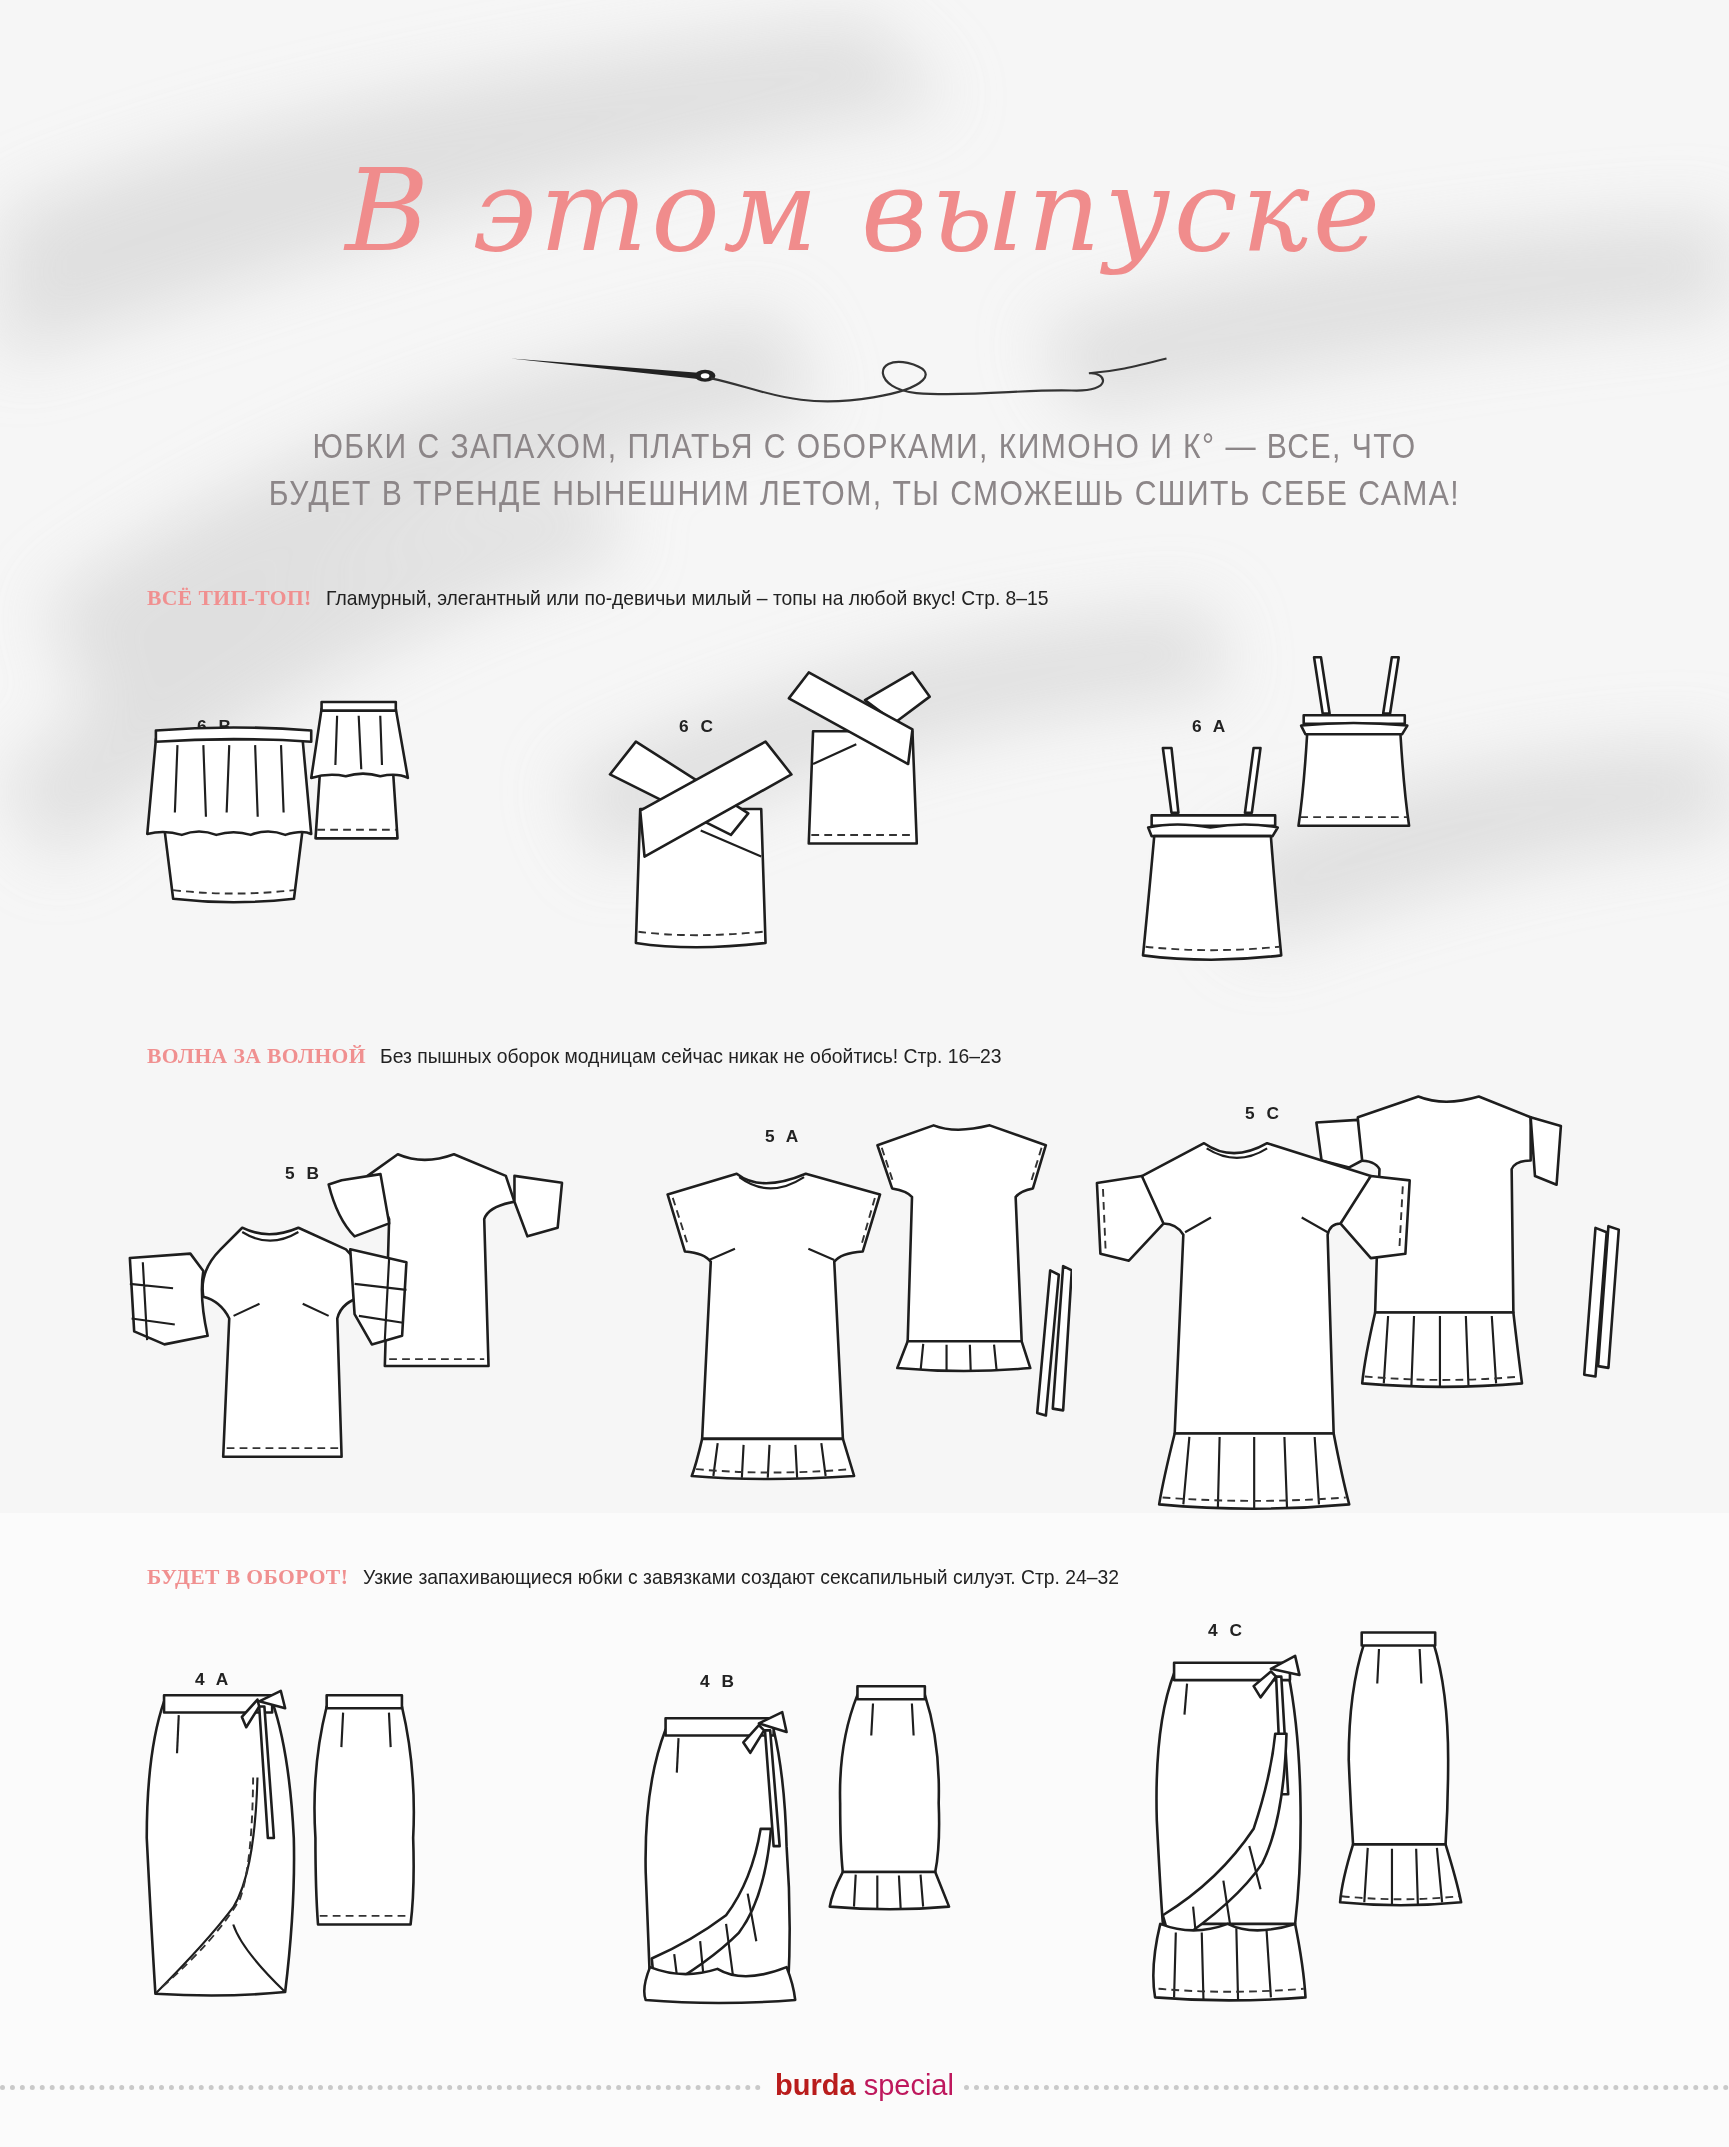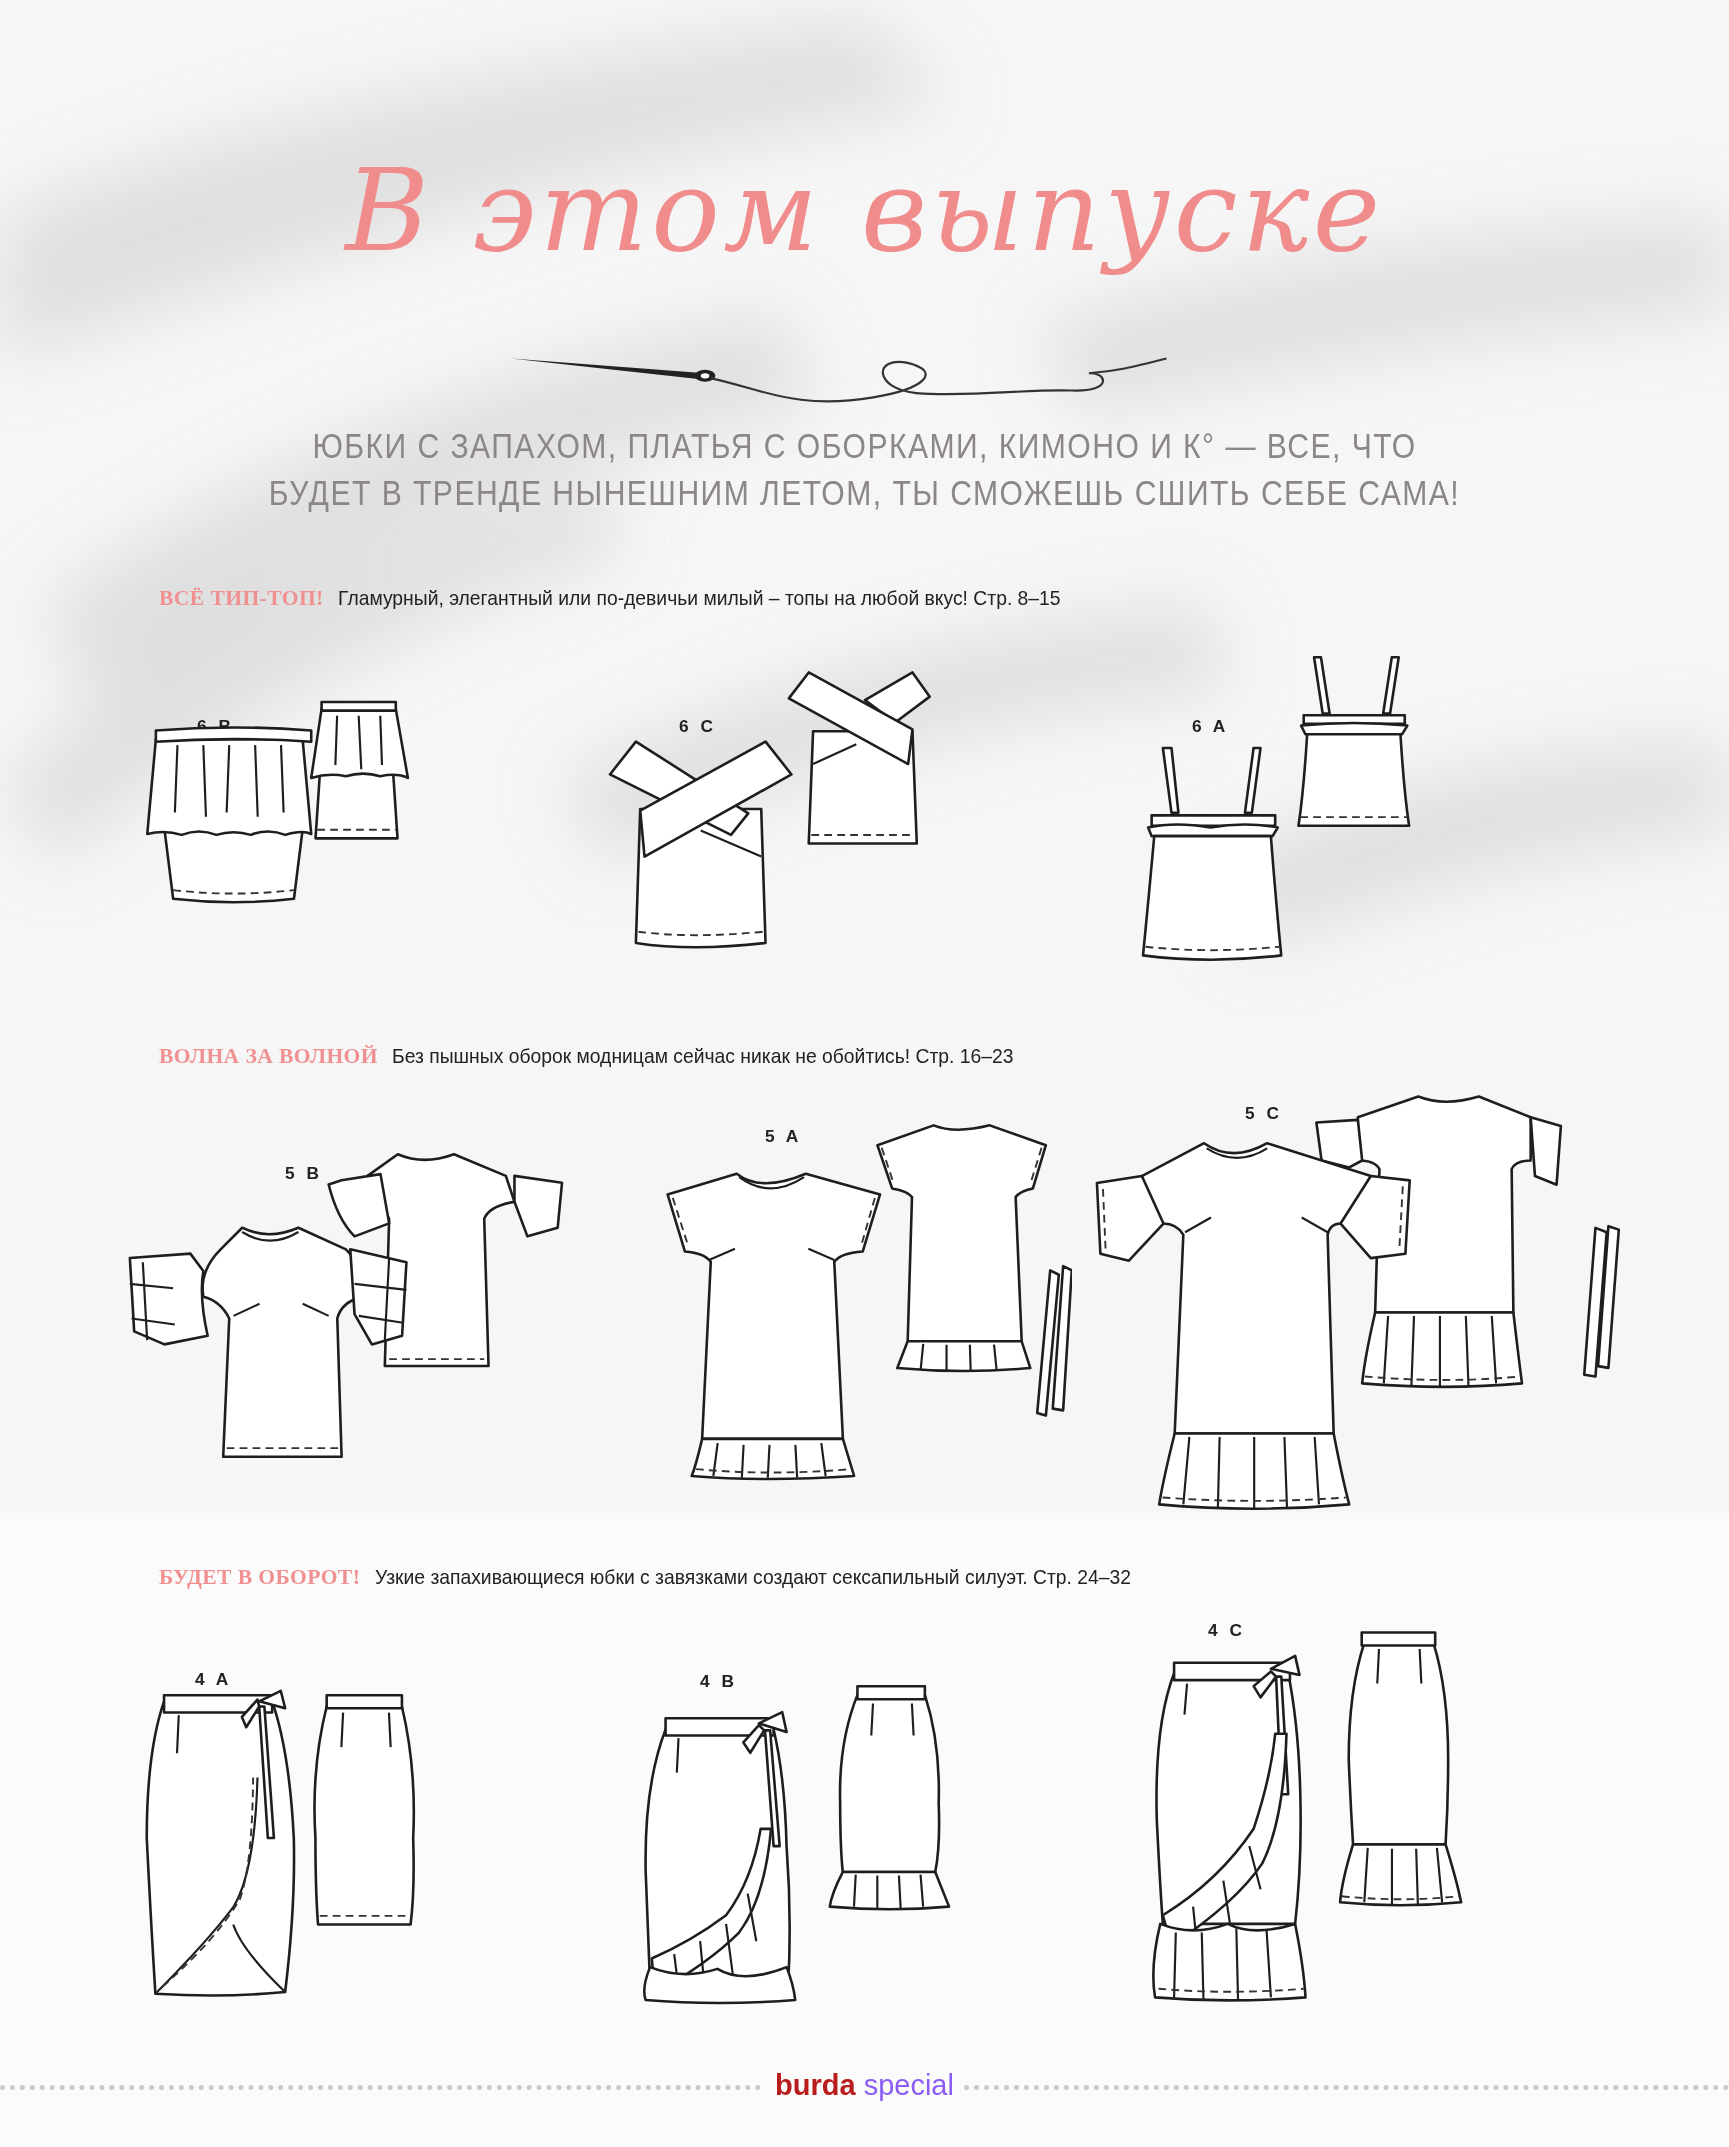--- a/index.html
+++ b/index.html
@@ -14,42 +14,42 @@
     font-family: "DejaVu Serif", serif; font-style:italic;
     font-size:114px; color:#f08c8c; letter-spacing:3.5px; line-height:1;
   }
   .needle { position:absolute; left:510px; top:337px; }
   .subtitle {
     position:absolute; left:0; width:1729px; top:422px; text-align:center;
     font-family:"Liberation Sans", sans-serif; font-size:35px; color:#8c8688;
     letter-spacing:1.7px; line-height:47px; transform:scaleX(0.86); transform-origin:center;
   }
   .section-head {
-    position:absolute; left:147px; font-size:21px; white-space:nowrap;margin-left:12px;
+    position:absolute; left:147px; font-size:21px; white-space:nowrap;
   }
   .section-head .label {
     font-family:"Liberation Serif", serif; font-weight:bold; color:#f09090;
     font-size:21.6px; margin-right:8.6px; letter-spacing:0.4px;
   }
   .section-head .desc { color:#222; font-family:"Liberation Sans", sans-serif; transform:scaleX(0.92); display:inline-block; transform-origin:left; }
   .code {
     position:absolute; font-weight:bold; font-size:17.3px; color:#222; letter-spacing:3.5px;
     font-family:"Liberation Sans", sans-serif;
   }
   .art { position:absolute; }
   svg .g { fill:#fff; stroke:#1e1e1e; stroke-width:3; stroke-linejoin:round; stroke-linecap:round; }
   svg .ln { fill:none; stroke:#1e1e1e; stroke-width:2.5; }
   svg .ds { fill:none; stroke:#333; stroke-width:2.2; stroke-dasharray:9 6; }
   .footer { position:absolute; left:0; width:1729px; top:2068px; height:35px; }
   .footer .dots { position:absolute; top:17.3px; height:0; border-top:5.2px dotted #c9c9c9; }
   .footer .brand {
     position:absolute; left:0; width:1729px; text-align:center; top:0; font-size:29px; line-height:35px;
   }
   .footer .brand b { color:#b91c1c; font-weight:bold; }
-  .footer .brand span.sp { color:#8b5cf6; font-weight:normal; }
+  .footer .brand span.sp { color:#be185d; font-weight:normal; }
 </style>
 </head>
 <body>
 
 <svg class="bg-shadows" width="1729" height="2147" viewBox="0 0 2000 2483">
   <defs>
     <filter id="blur" x="-50%" y="-50%" width="200%" height="200%">
         <feGaussianBlur stdDeviation="40"></feGaussianBlur>
       </filter>
   </defs>

